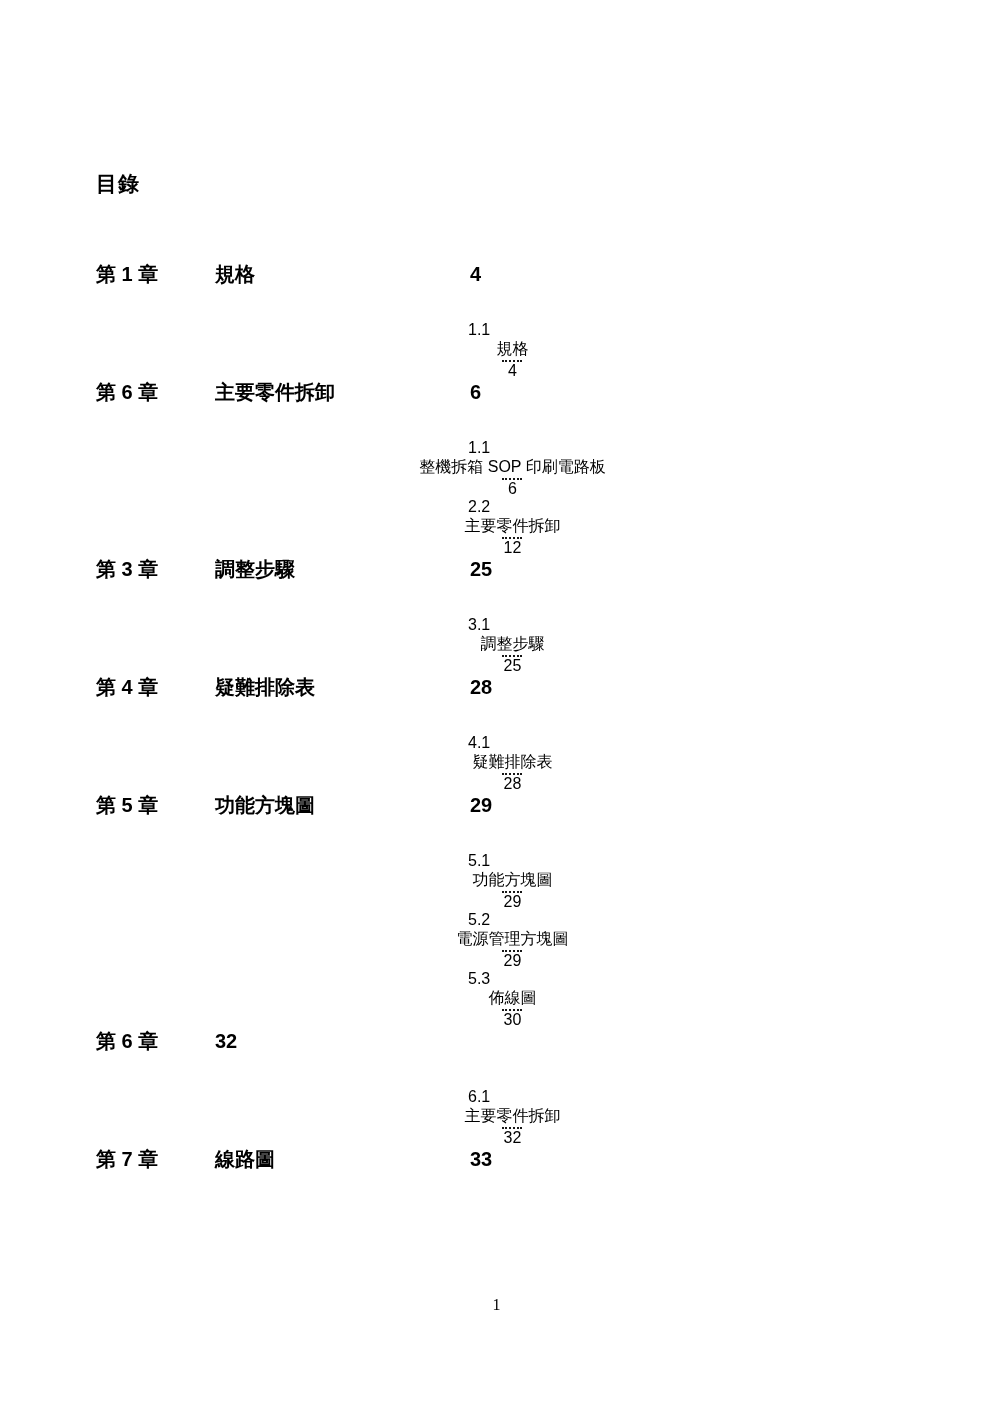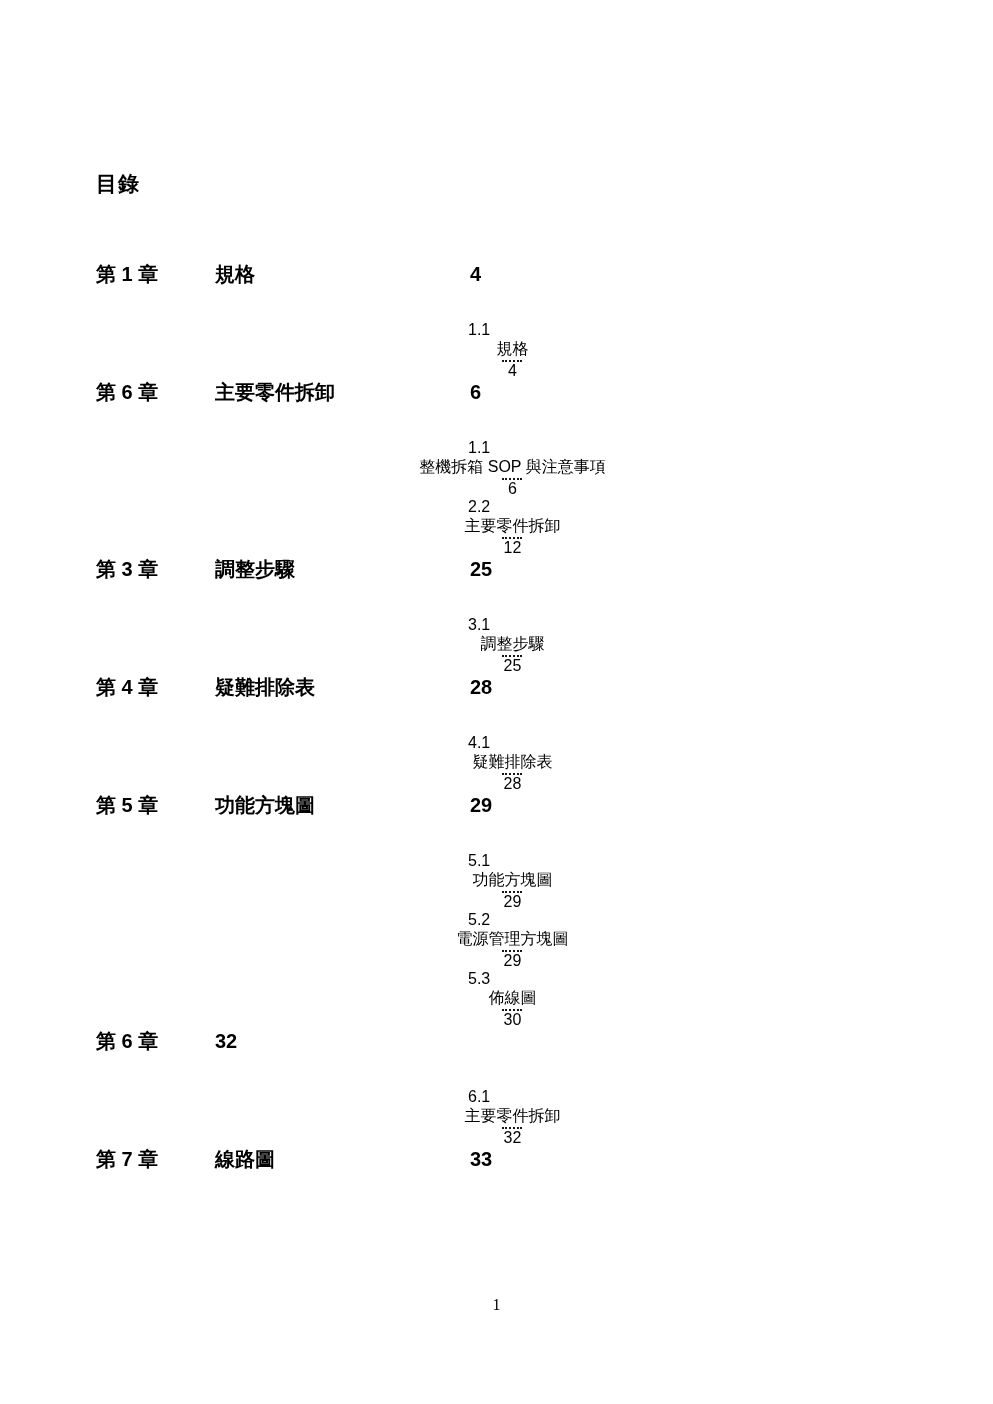--- a/index.html
+++ b/index.html
@@ -87,21 +87,21 @@
           <span class="leader"></span>
           <span class="pagenum">4</span>
         </div>
         <div class="row chapter">
           <span class="num">第 6 章</span>
           <span class="title">主要零件拆卸</span>
           <span class="pagenum">6</span>
         </div>
         <div class="row section">
           <span class="num">1.1</span>
-          <span class="title">整機拆箱 SOP 與注意事項</span>
+          <span class="title">整機拆箱 SOP 印刷電路板</span>
           <span class="leader"></span>
           <span class="pagenum">6</span>
         </div>
         <div class="row section">
           <span class="num">2.2</span>
           <span class="title">主要零件拆卸</span>
           <span class="leader"></span>
           <span class="pagenum">12</span>
         </div>
         <div class="row chapter">

